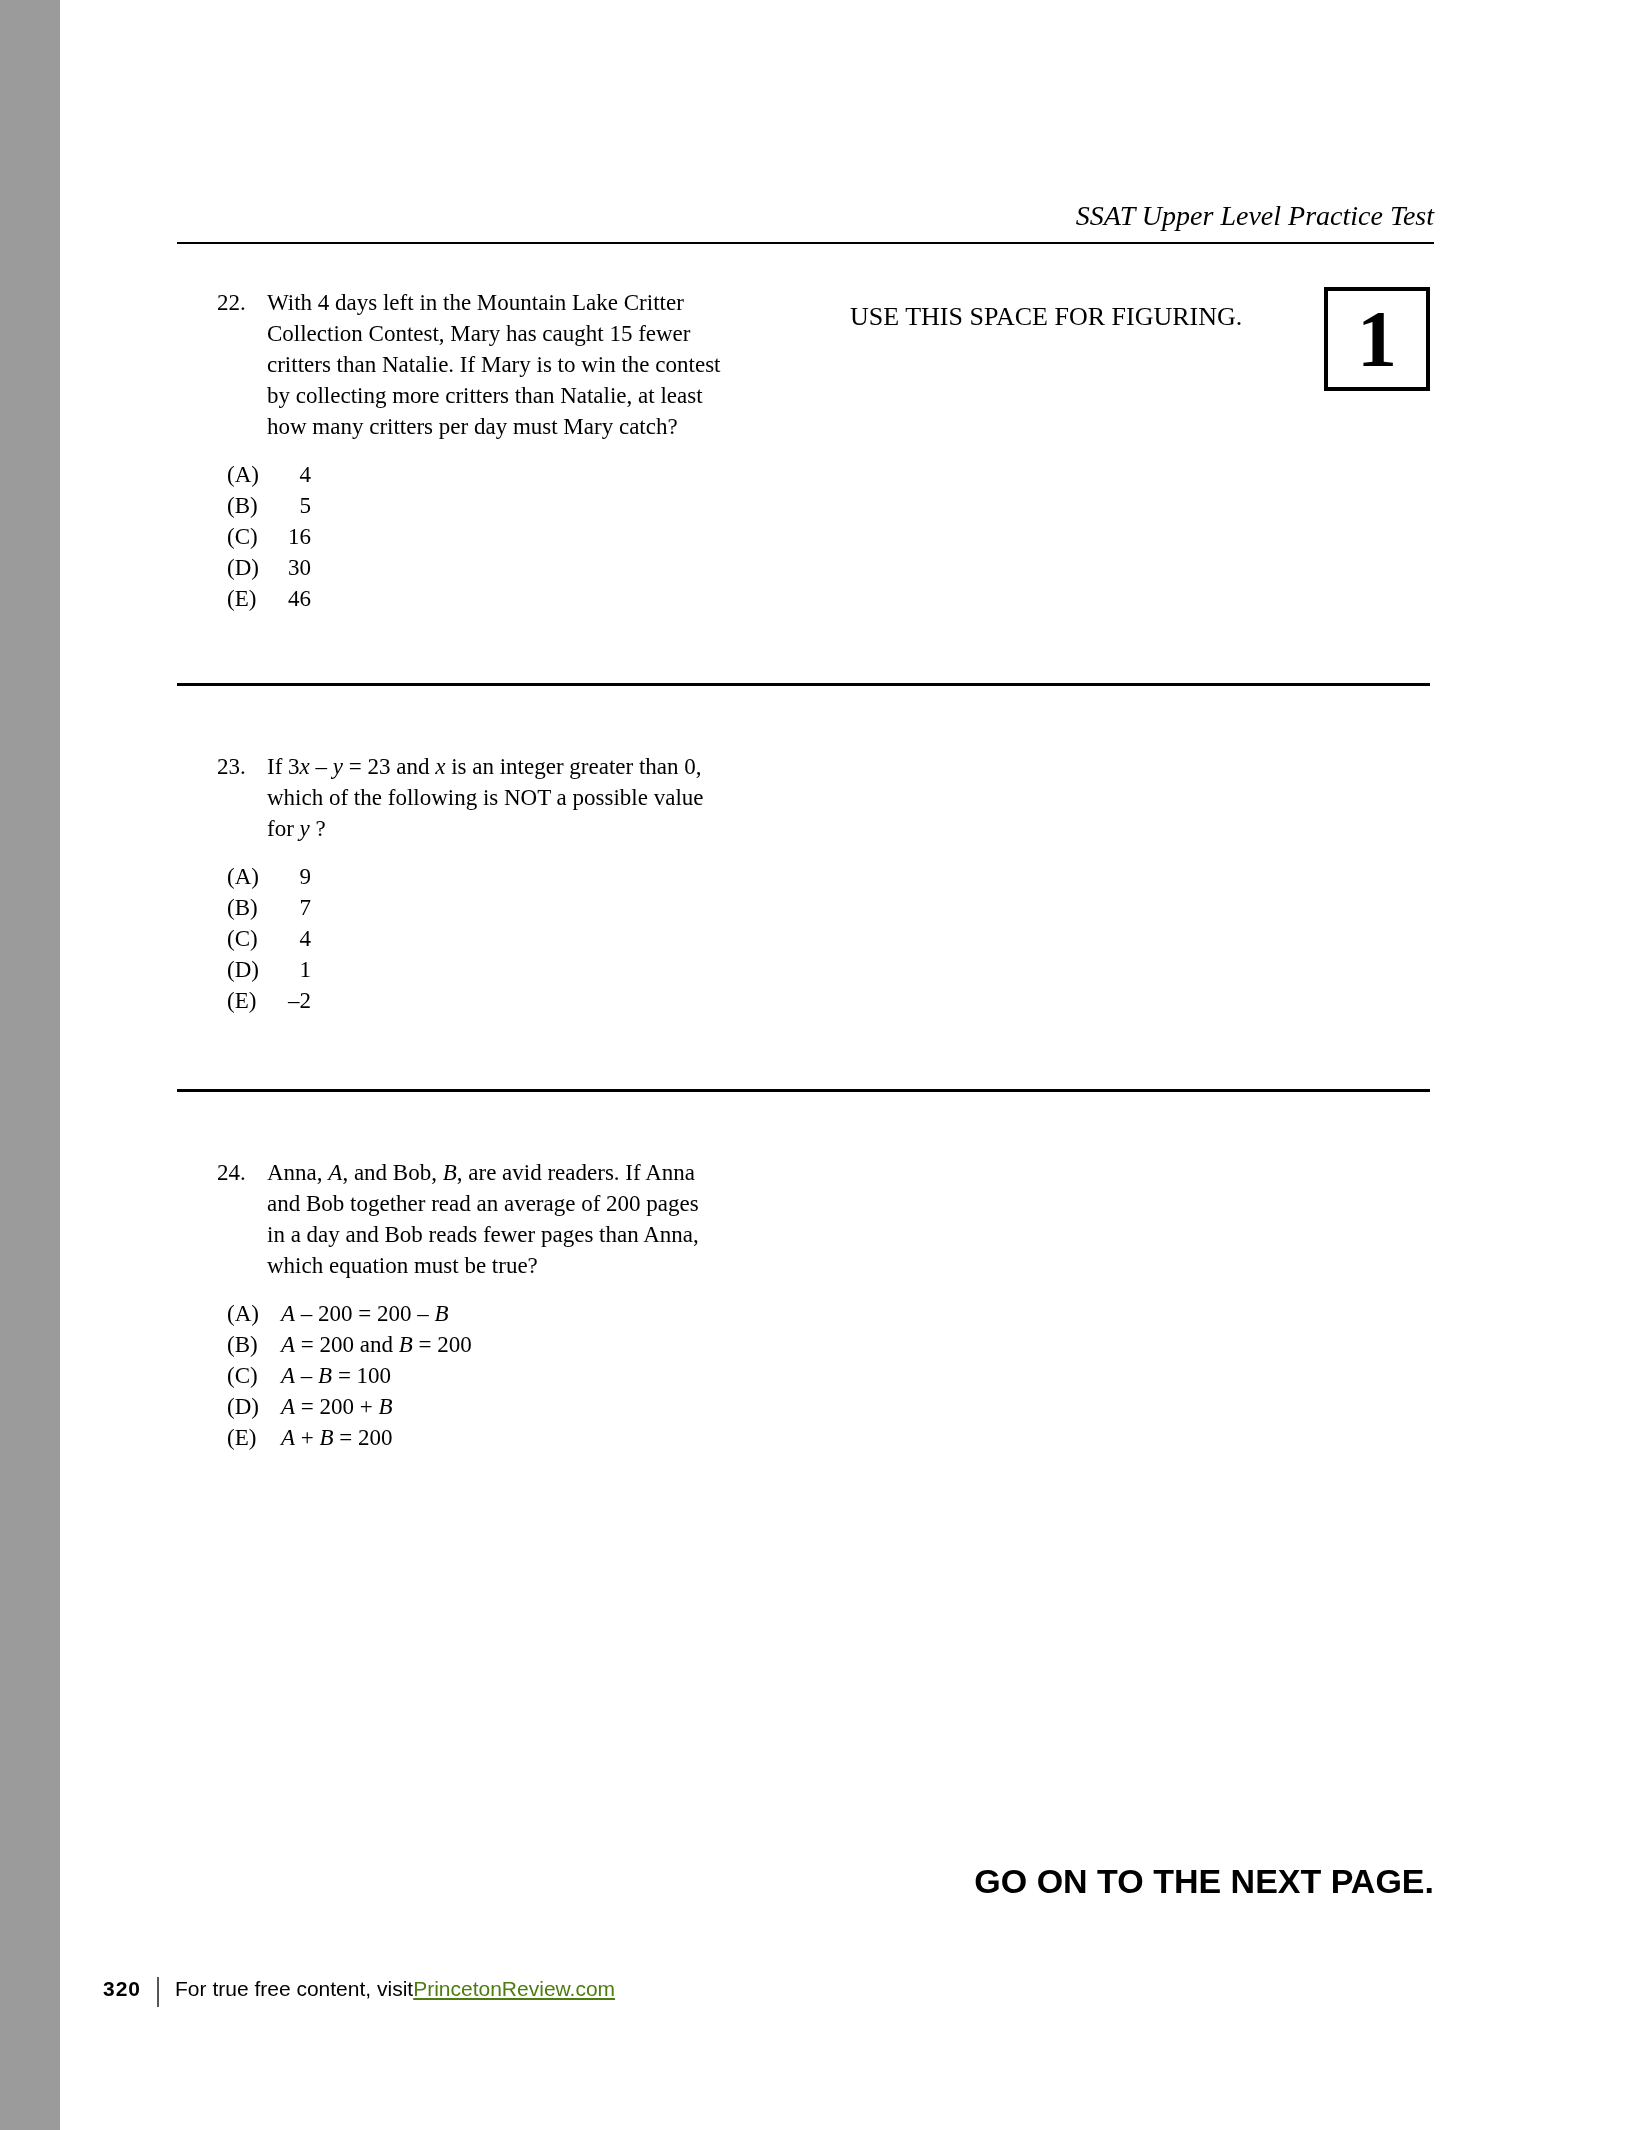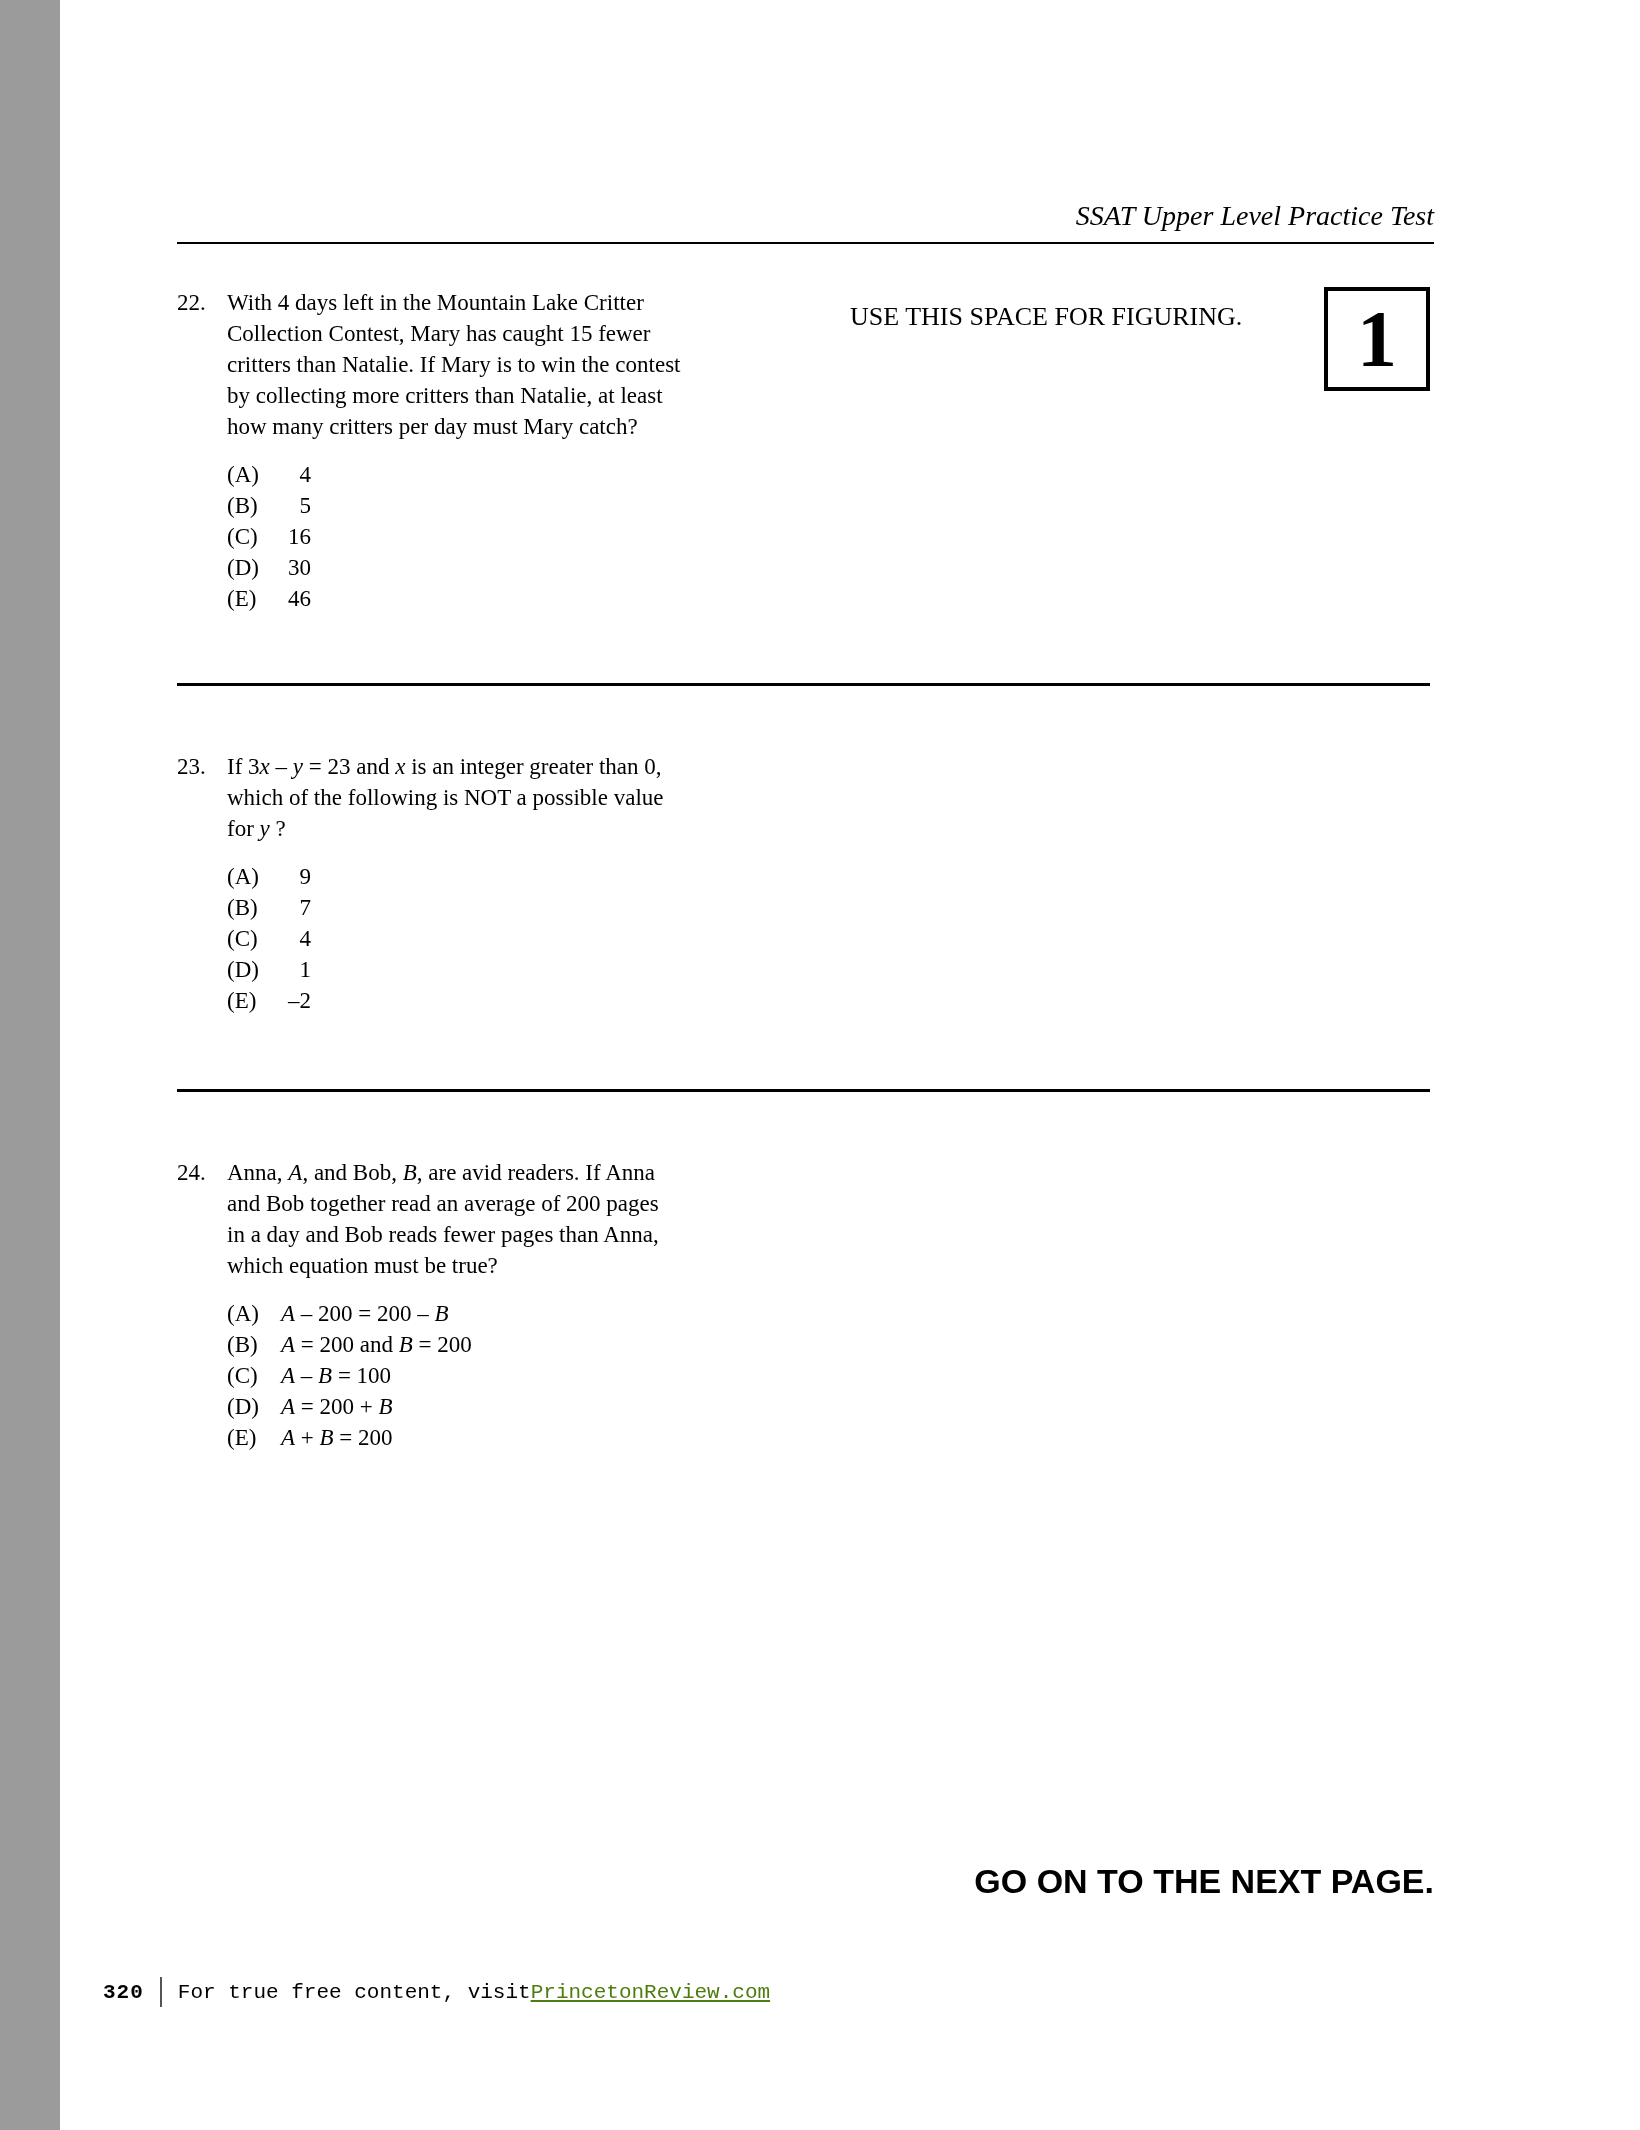--- a/index.html
+++ b/index.html
@@ -52,21 +52,21 @@
     font-family: "Liberation Serif", serif;
   }
   .question {
     position: absolute;
     left: 177px;
     width: 680px;
     font-size: 23px;
     line-height: 31px;
   }
   .q-head { display: flex; }
-  .q-num { width: 50px; flex: 0 0 50px; }
+  .q-num { width: 50px; flex: 0 0 50px; margin-left: 40px; }
   .q-text { flex: 1; white-space: pre-line; }
   .choices { margin-top: 17px; margin-left: 50px; }
   .choice { display: flex; line-height: 31px; }
   .choice-label { width: 54px; flex: 0 0 54px; }
   .choice-value.num { width: 30px; text-align: right; }
   .choice-value.formula { text-align: left; white-space: nowrap; }
   .divider {
     position: absolute;
     left: 177px;
     width: 1253px; height: 3px;
@@ -80,22 +80,22 @@
     right: 206px;
     font-family: "Liberation Sans", sans-serif;
     font-weight: bold;
     font-size: 34px;
     white-space: nowrap;
   }
   .footer {
     position: absolute;
     left: 103px; top: 1977px;
     display: flex;
-    align-items: center;
-    font-family: Liberation Mono, monospace;
+    align-items: flex-start;
+    font-family: Liberation Sans, sans-serif;
     font-size: 21px;
   }
   .footer .page-number { font-weight: bold; letter-spacing: 1px; }
   .footer .sep {
     width: 2px; height: 30px;
     background: #555;
     margin: 0 16px;
   }
   .footer .footer-link {
     color: #4d7c0f;

